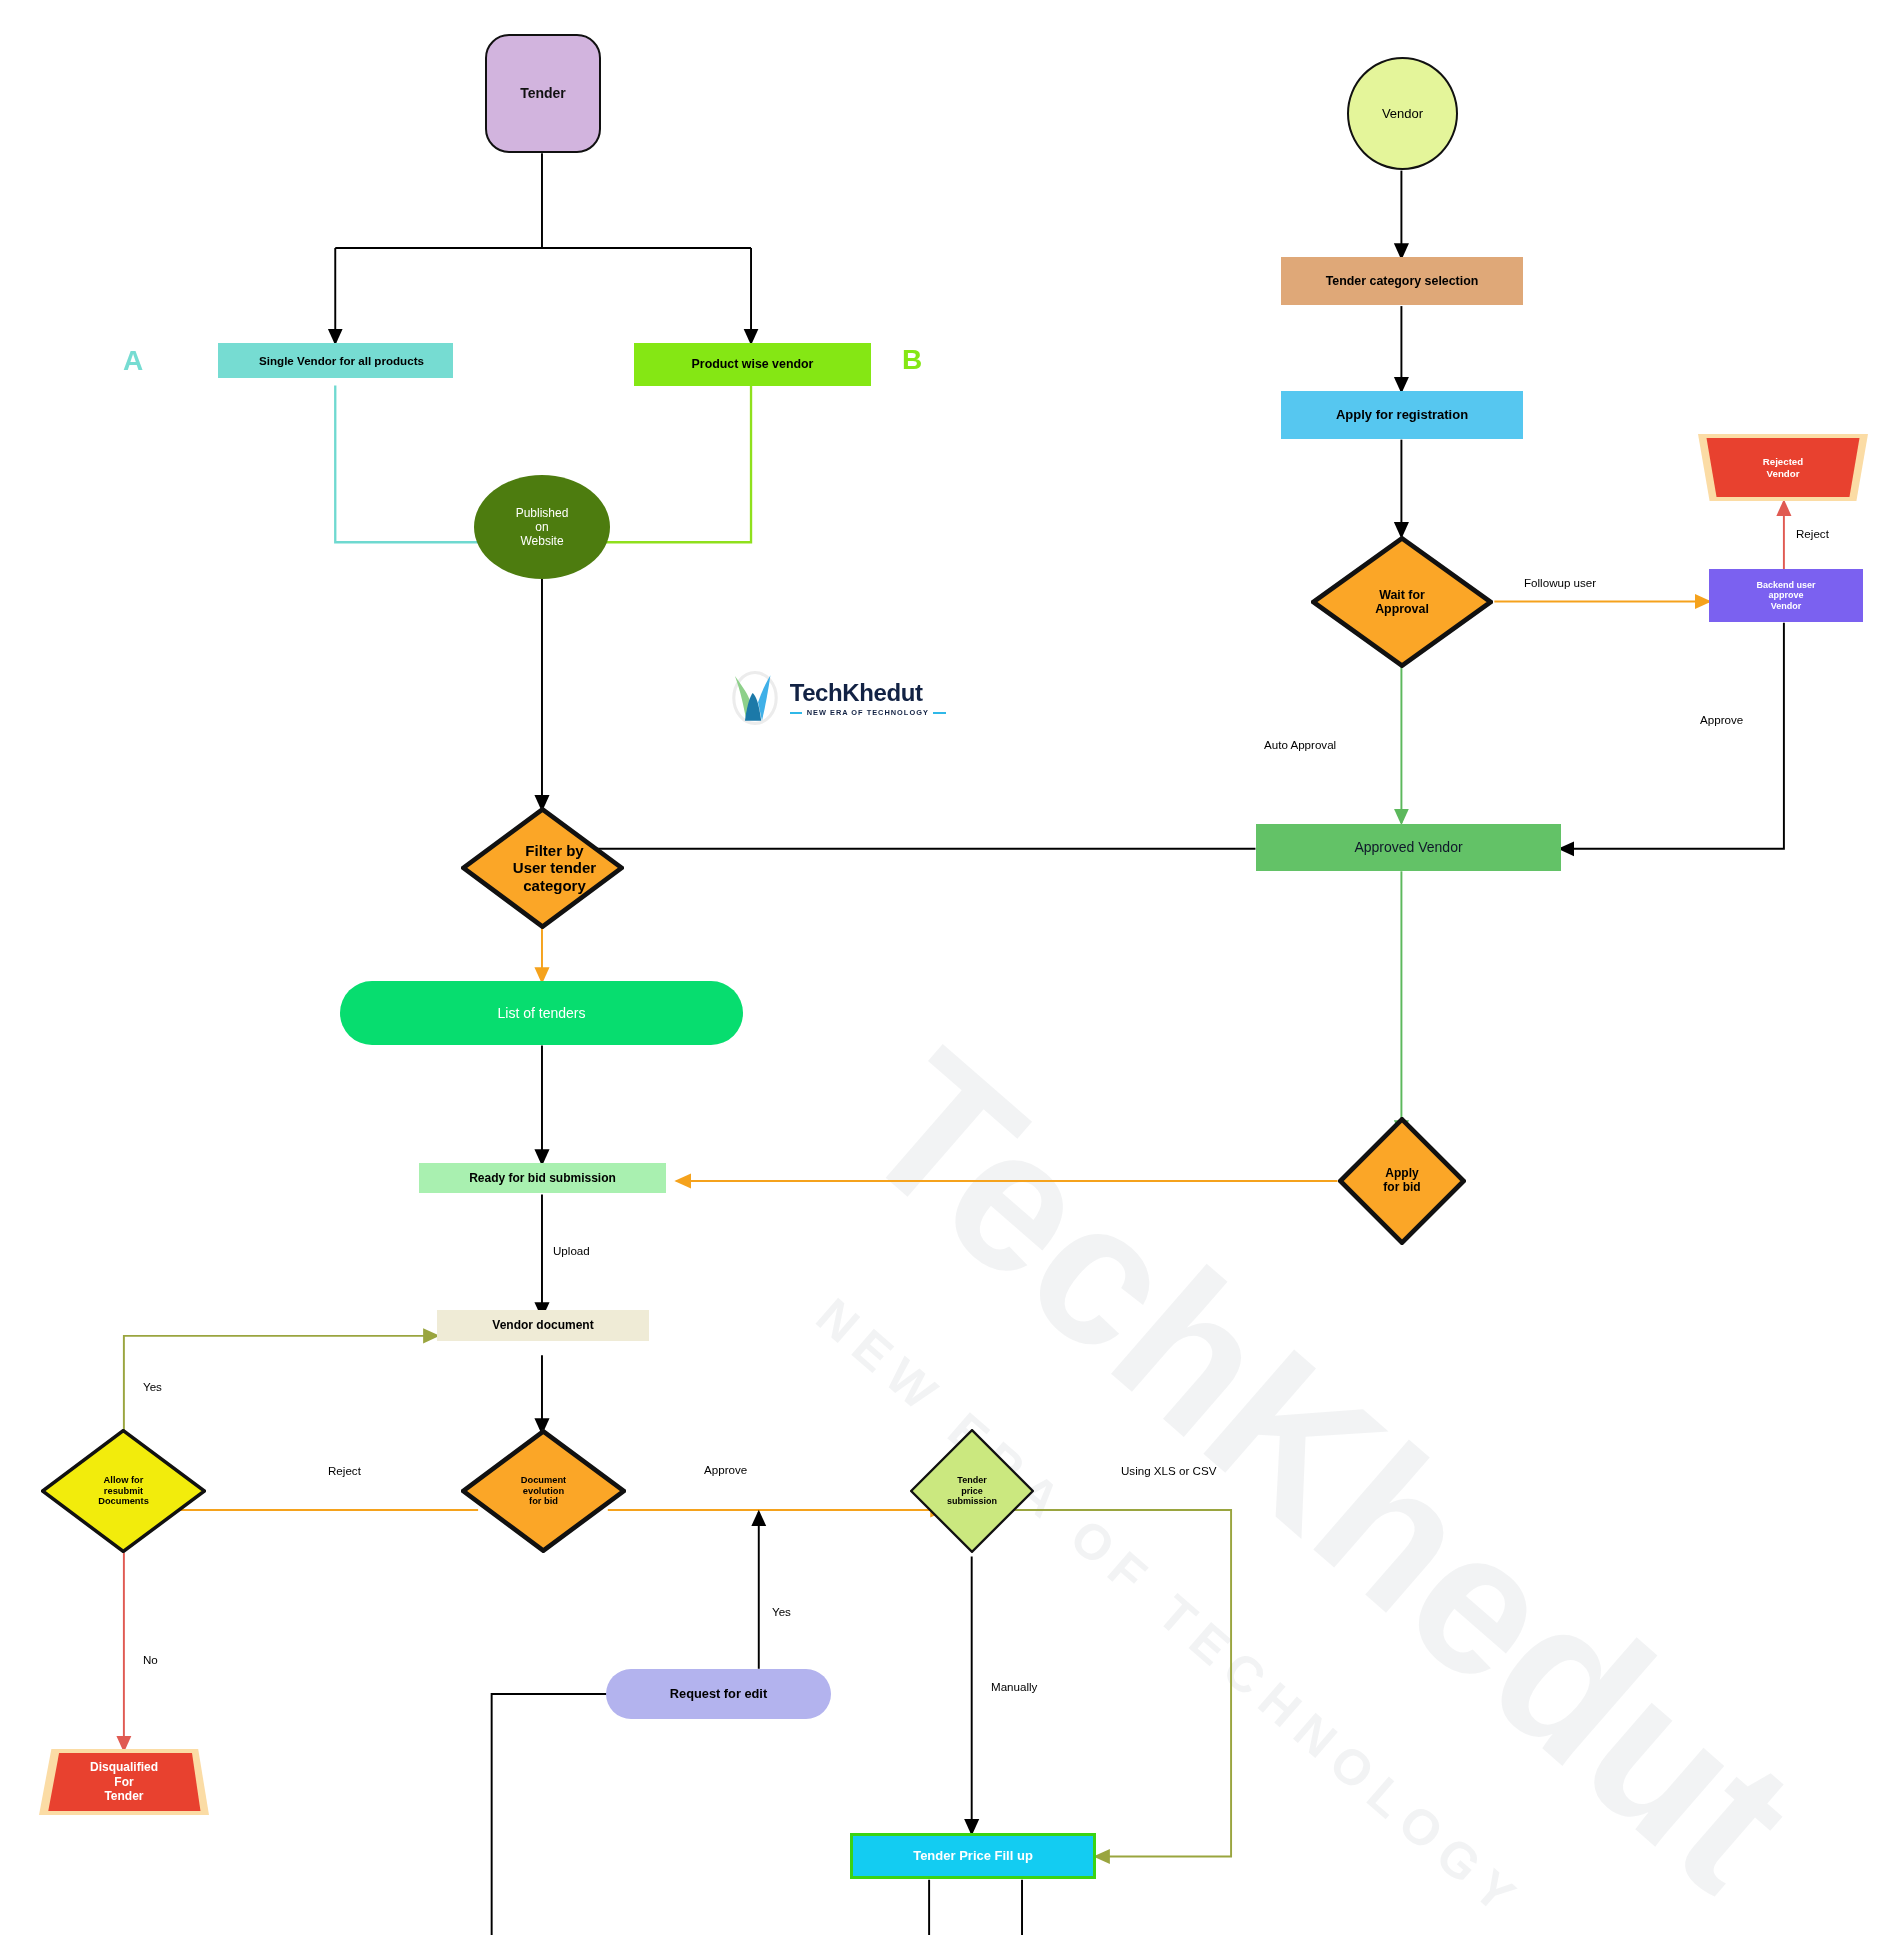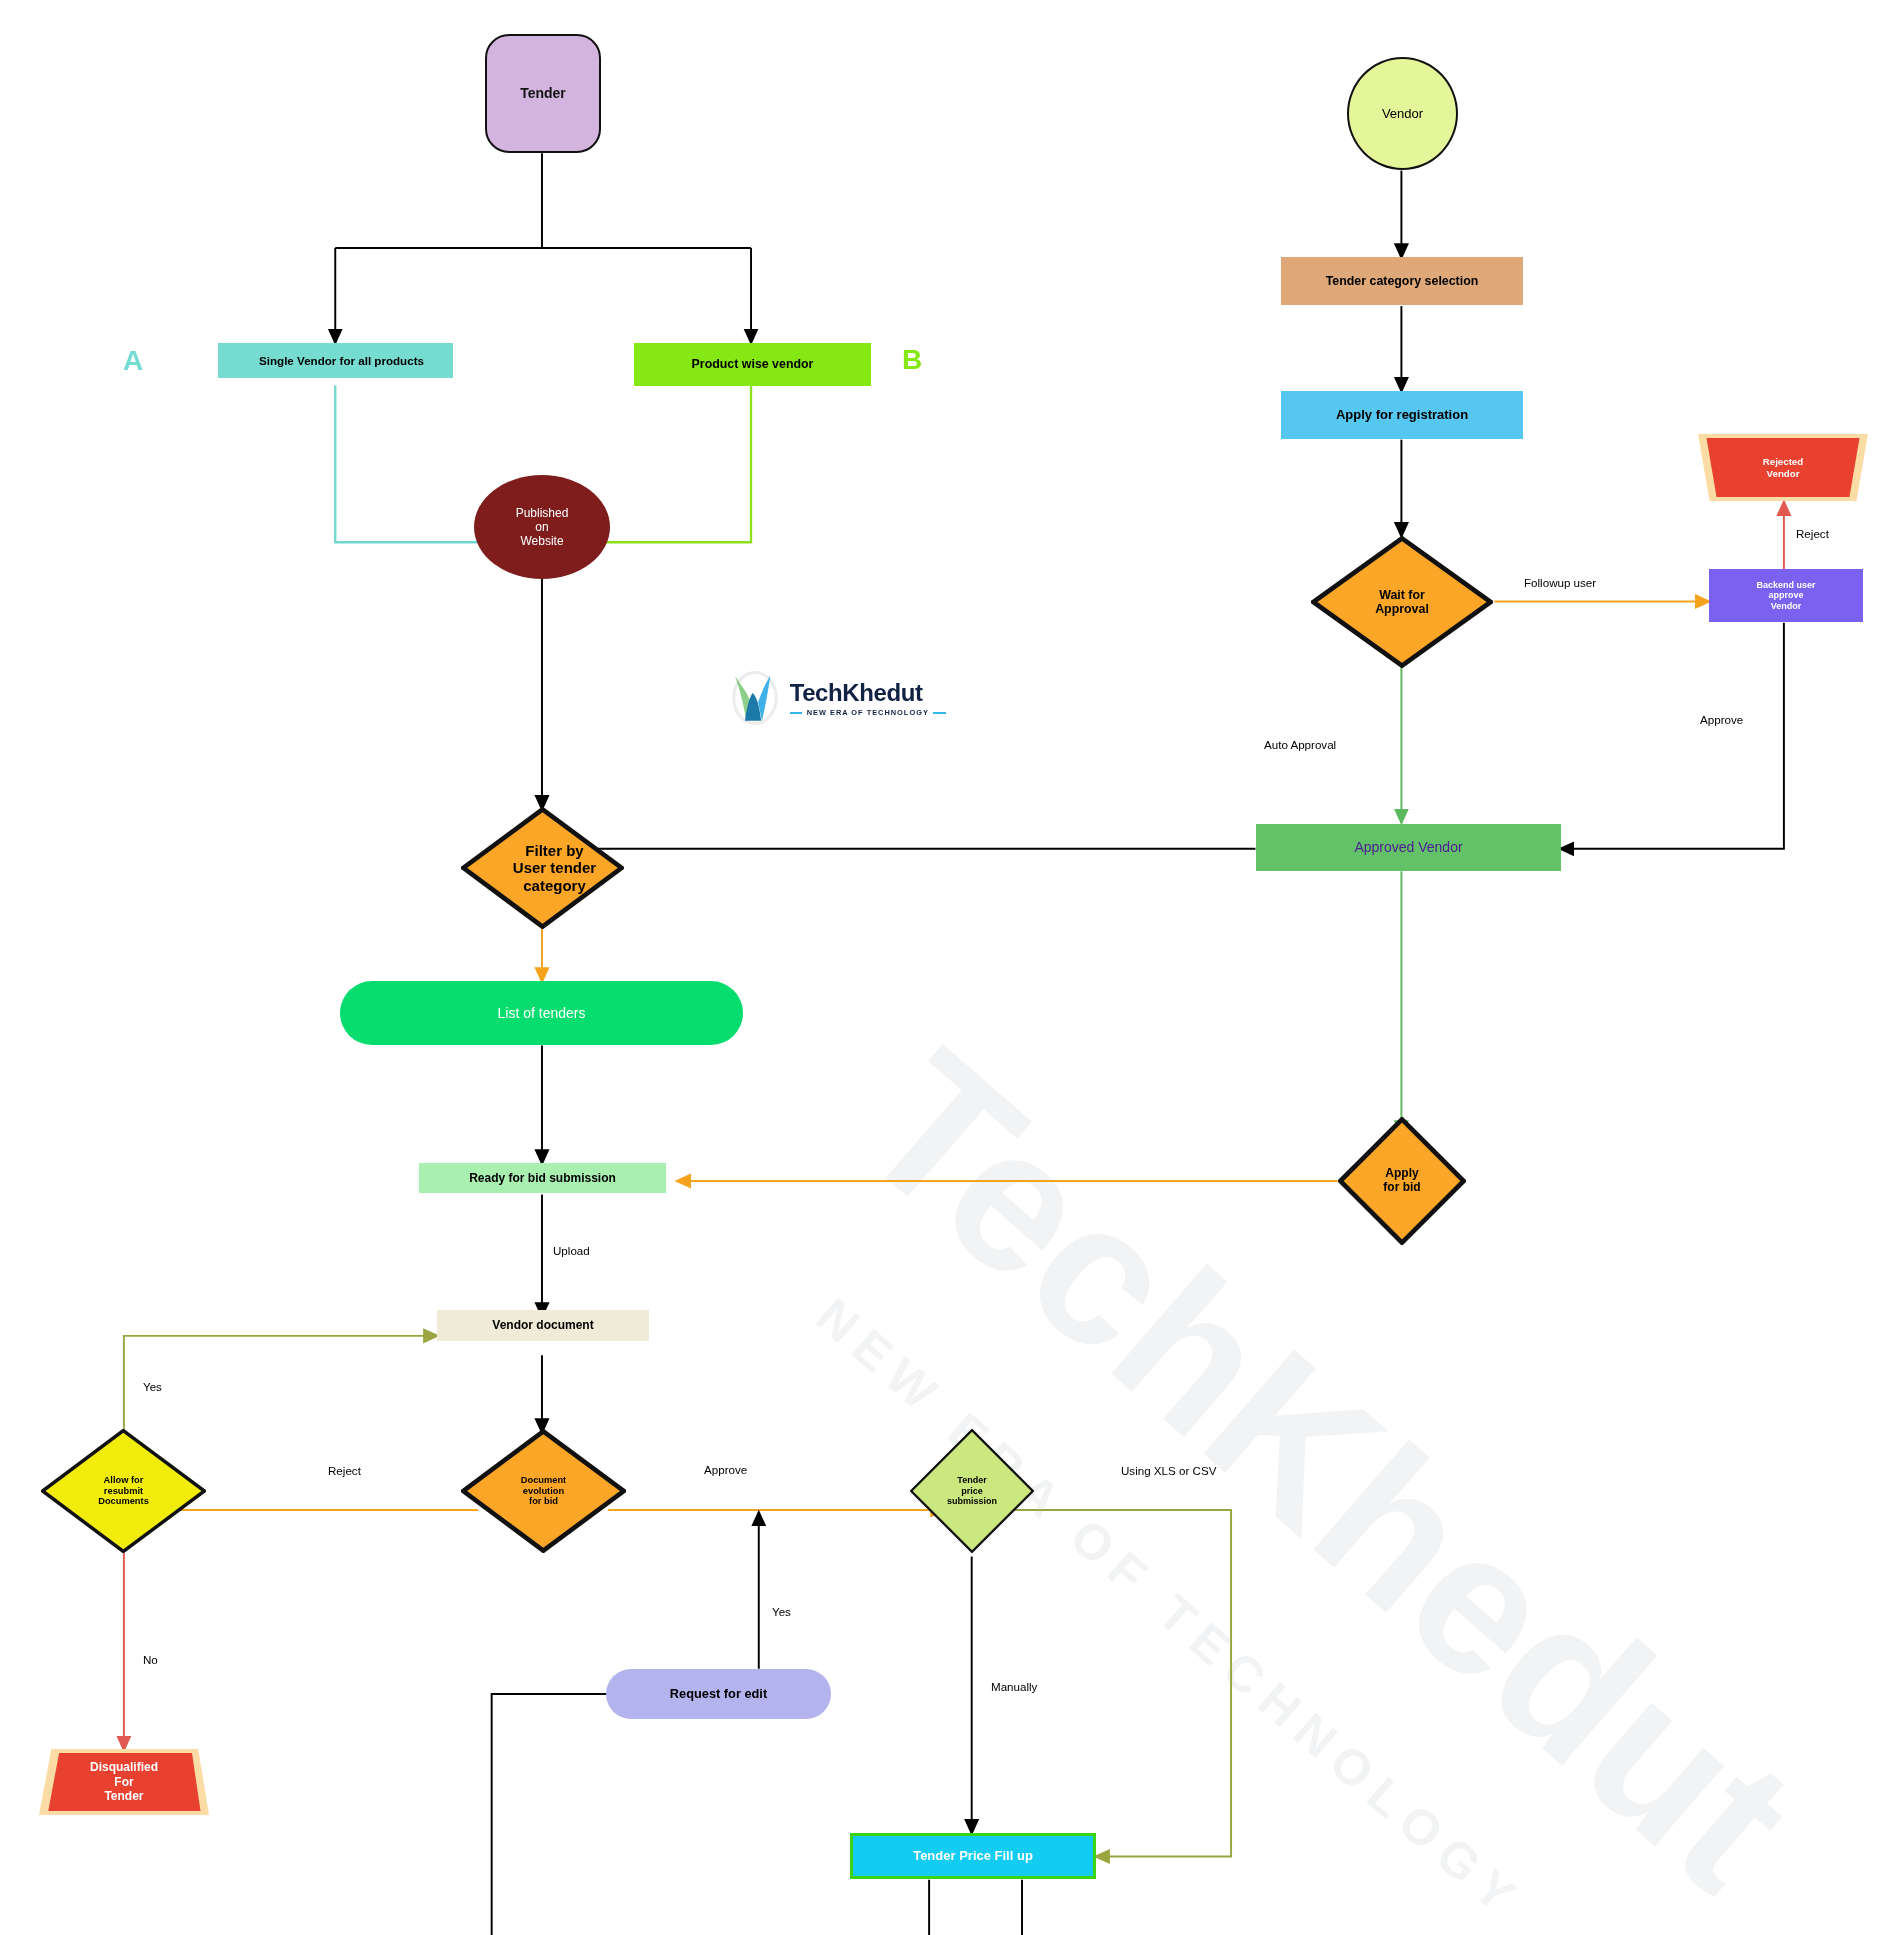--- a/index.html
+++ b/index.html
@@ -172,21 +172,21 @@
   </svg>
 
   <div class="node" style="left:485px;top:34px;width:116px;height:119px;background:#d2b4de;border:2.3px solid #111;border-radius:24px;font-size:14px;color:#111;font-weight:bold;">Tender</div>
 
   <div class="node" style="left:218px;top:343px;width:235px;height:35px;background:#76dcd2;font-size:11.6px;color:#000;font-weight:bold;padding-left:12px;">Single Vendor for all products</div>
   <div class="abmark" style="left:123px;top:347px;color:#76dcd2;">A</div>
 
   <div class="node" style="left:634px;top:343px;width:237px;height:43px;background:#85e714;font-size:12.4px;color:#000;font-weight:bold;">Product wise vendor</div>
   <div class="abmark" style="left:902px;top:346px;color:#85e714;">B</div>
 
-  <div class="node" style="left:474px;top:475px;width:136px;height:104px;background:#7f1d1d;border-radius:50%;font-size:12px;color:#fff;font-weight:normal;white-space:pre-line;">Published
+  <div class="node" style="left:474px;top:475px;width:136px;height:104px;background:#4d7c0f;border-radius:50%;font-size:12px;color:#fff;font-weight:normal;white-space:pre-line;">Published
 on
 Website</div>
 
   <div class="node" style="left:1347px;top:57px;width:111px;height:113px;background:#e4f59a;border:2.3px solid #111;border-radius:50%;font-size:13px;color:#000;">Vendor</div>
 
   <div class="node" style="left:1281px;top:257px;width:242px;height:48px;background:#dfa878;font-size:12.4px;color:#000;font-weight:bold;">Tender category selection</div>
 
   <div class="node" style="left:1281px;top:391px;width:242px;height:48px;background:#56c7f0;font-size:13px;color:#000;font-weight:bold;">Apply for registration</div>
 
   <div class="diamond" style="left:1311px;top:536px;width:182px;height:132px;">
@@ -203,21 +203,21 @@
       <polygon points="22,10 418,10 392,162 48,162" fill="#e8412f"></polygon>
     </svg>
     <div class="ttext" style="font-size:9.7px;white-space:pre-line;">Rejected
 Vendor</div>
   </div>
 
   <div class="node" style="left:1709px;top:569px;width:154px;height:53px;background:#7b61f0;font-size:9px;color:#fff;font-weight:bold;white-space:pre-line;">Backend user
 approve
 Vendor</div>
 
-  <div class="node" style="left:1256px;top:824px;width:305px;height:47px;background:#63c267;font-size:14px;color:#4c1d95;text-align:right;">Approved Vendor</div>
+  <div class="node" style="left:1256px;top:824px;width:305px;height:47px;background:#63c267;font-size:14px;color:#0f172a;text-align:right;">Approved Vendor</div>
 
   <div class="diamond" style="left:461px;top:807px;width:163px;height:122px;">
     <svg class="dshape" viewBox="0 0 420 315" preserveAspectRatio="none">
       <polygon points="210,6 414,157 210,309 6,157" fill="#fba627" stroke="#111" stroke-width="12"></polygon>
     </svg>
     <div class="dtext" style="font-size:15px;white-space:pre-line;margin-left:24px;">Filter by
 User tender
 category</div>
   </div>
 

